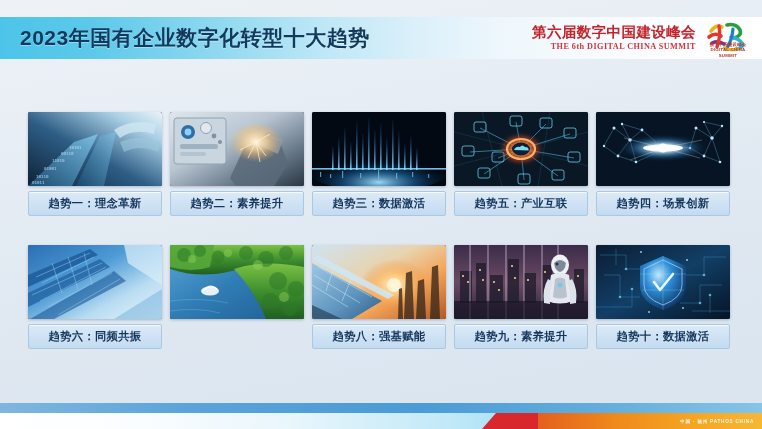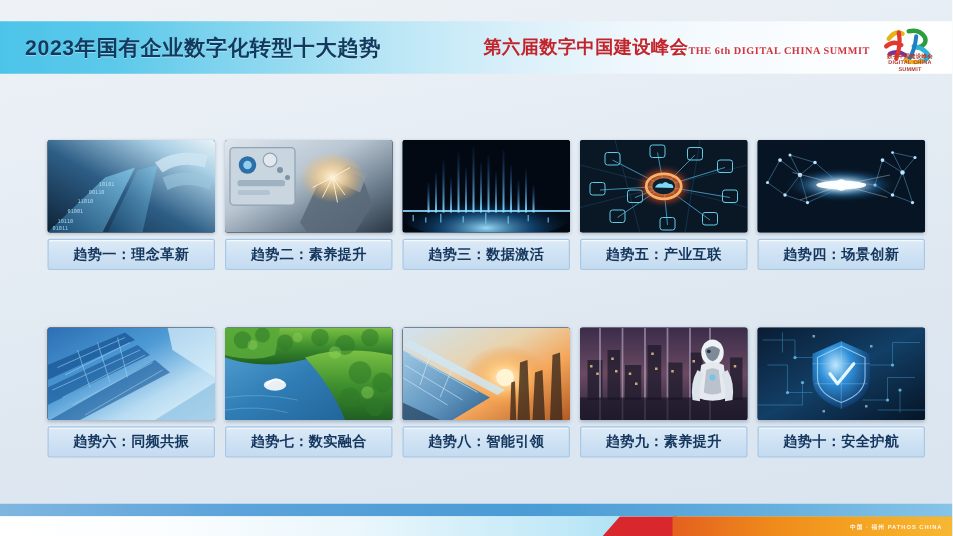--- a/index.html
+++ b/index.html
@@ -8,34 +8,34 @@
     font-family:"Liberation Sans","DejaVu Sans",sans-serif;
     background:#ffffff;
   }
   .slide{position:relative;width:762px;height:429px;overflow:hidden;
     background:linear-gradient(170deg,#eef2f6 0%,#e6edf4 30%,#dfe8f1 60%,#d9e4ef 100%);}
 
   
   .header{position:absolute;left:0;top:17px;width:762px;height:42px;
     background:linear-gradient(90deg,#4cc4e9 0%,#5cc9ea 12%,#8ed8f0 28%,#bde7f6 42%,#dcf0fa 55%,#eef7fc 66%,#f7fbfe 78%,#fdfeff 90%,#ffffff 100%);
     display:flex;align-items:center;}
-  .header-title{margin-left:20px;font-size:17px;font-weight:bold;color:#123a5e;
+  .header-title{margin-left:20px;font-size:21px;font-weight:bold;color:#123a5e;
     letter-spacing:.5px;white-space:nowrap;text-shadow:0 1px 0 rgba(255,255,255,.35);}
   .header-right{position:absolute;right:8px;top:0;height:42px;display:flex;align-items:center;gap:6px;}
-  .summit-text{display:flex;flex-direction:row;align-items:flex-end;line-height:1;}
+  .summit-text{display:flex;flex-direction:column;align-items:flex-end;line-height:1;}
   .summit-cn{font-size:14.5px;font-weight:bold;color:#c2242c;letter-spacing:.4px;white-space:nowrap;}
   .summit-en{font-size:8.2px;font-weight:bold;color:#d0353c;letter-spacing:.45px;
     white-space:nowrap;margin-top:3px;font-family:Liberation Serif, serif;}
   .summit-logo{width:52px;height:40px;position:relative;flex:none;}
   .logo-sub{position:absolute;left:2px;bottom:0px;width:48px;text-align:center;
     font-size:4.4px;color:#b03a2e;letter-spacing:.2px;line-height:1.25;font-weight:bold;}
 
   
-  .grid{position:absolute;left:38px;top:112px;width:714px;
-    display:flex;flex-direction:column;gap:46px;}
+  .grid{position:absolute;left:28px;top:112px;width:714px;
+    display:flex;flex-direction:column;gap:29px;}
   .row{display:flex;gap:8px;}
   .card{width:134px;display:flex;flex-direction:column;gap:5px;}
   .thumb{width:134px;height:74px;border-radius:2px;overflow:hidden;position:relative;
     box-shadow:0 1px 3px rgba(20,50,90,.28);background:#0b1726;}
   .thumb svg{display:block;width:134px;height:74px;}
   .label{height:23px;border-radius:2px;
     background:linear-gradient(180deg,#dceaf7 0%,#cfe2f4 50%,#c4dbf0 100%);
     border:1px solid #a8c8e6;
     display:flex;align-items:center;justify-content:center;
     font-size:11.3px;font-weight:bold;color:#14365c;letter-spacing:.3px;
@@ -397,21 +397,20 @@
               <circle cx="114" cy="52" r="5"></circle>
             </g>
             <ellipse cx="40" cy="46" rx="9" ry="4.5" fill="#f2f7fa" opacity=".95"></ellipse>
             <path d="M33 46 q7-8 14-2" fill="none" stroke="#ffffff" stroke-width="1.6" opacity=".9"></path>
             <g stroke="#a8d4ee" stroke-width=".6" opacity=".4" fill="none">
               <path d="M0 56 Q30 52 58 58"></path>
                 <path d="M0 66 Q26 62 50 68"></path>
             </g>
           </svg>
         </div>
-        <div class="label">趋势七：数实融合</div>
       </div>
 
       <div class="card">
         <div class="thumb">
           <svg viewBox="0 0 134 74">
             <defs>
               <linearGradient id="g8s" x1="0" y1="0" x2="1" y2="1">
                 <stop offset="0" stop-color="#cfe3f2"></stop>
                   <stop offset=".4" stop-color="#e8d3ae"></stop>
                 <stop offset=".65" stop-color="#f5a65a"></stop>
@@ -442,21 +441,21 @@
             <g stroke="#d8ecfa" stroke-width=".6" opacity=".8">
               <path d="M6 22 L60 52"></path>
                 <path d="M2 30 L48 58"></path>
                 <path d="M0 40 L36 62"></path>
               <path d="M22 22 L14 46"></path>
                 <path d="M40 32 L30 56"></path>
             </g>
             <path d="M0 60 L30 74 L0 74 Z" fill="#24415e" opacity=".7"></path>
           </svg>
         </div>
-        <div class="label">趋势八：智能引领</div>
+        <div class="label">趋势八：强基赋能</div>
       </div>
 
       <div class="card">
         <div class="thumb">
           <svg viewBox="0 0 134 74">
             <defs>
               <linearGradient id="g9" x1="0" y1="0" x2="0" y2="1">
                 <stop offset="0" stop-color="#3b2c4a"></stop>
                   <stop offset=".5" stop-color="#6b4a63"></stop>
                 <stop offset="1" stop-color="#2a2438"></stop>
@@ -556,21 +555,21 @@
               </g>
             </g>
             <g fill="#bfe8ff" opacity=".6">
               <rect x="44" y="6" width="2" height="2"></rect>
                 <rect x="90" y="14" width="2" height="2"></rect>
               <rect x="52" y="66" width="2" height="2"></rect>
                 <rect x="86" y="62" width="2" height="2"></rect>
             </g>
           </svg>
         </div>
-        <div class="label">趋势十：安全护航</div>
+        <div class="label">趋势十：数据激活</div>
       </div>
 
     </div>
   </div>
 
   <div class="footer">
     <div class="f-band"></div>
     <div class="f-lower"></div>
     <div class="f-wedge">
       <div class="f-red"></div>

